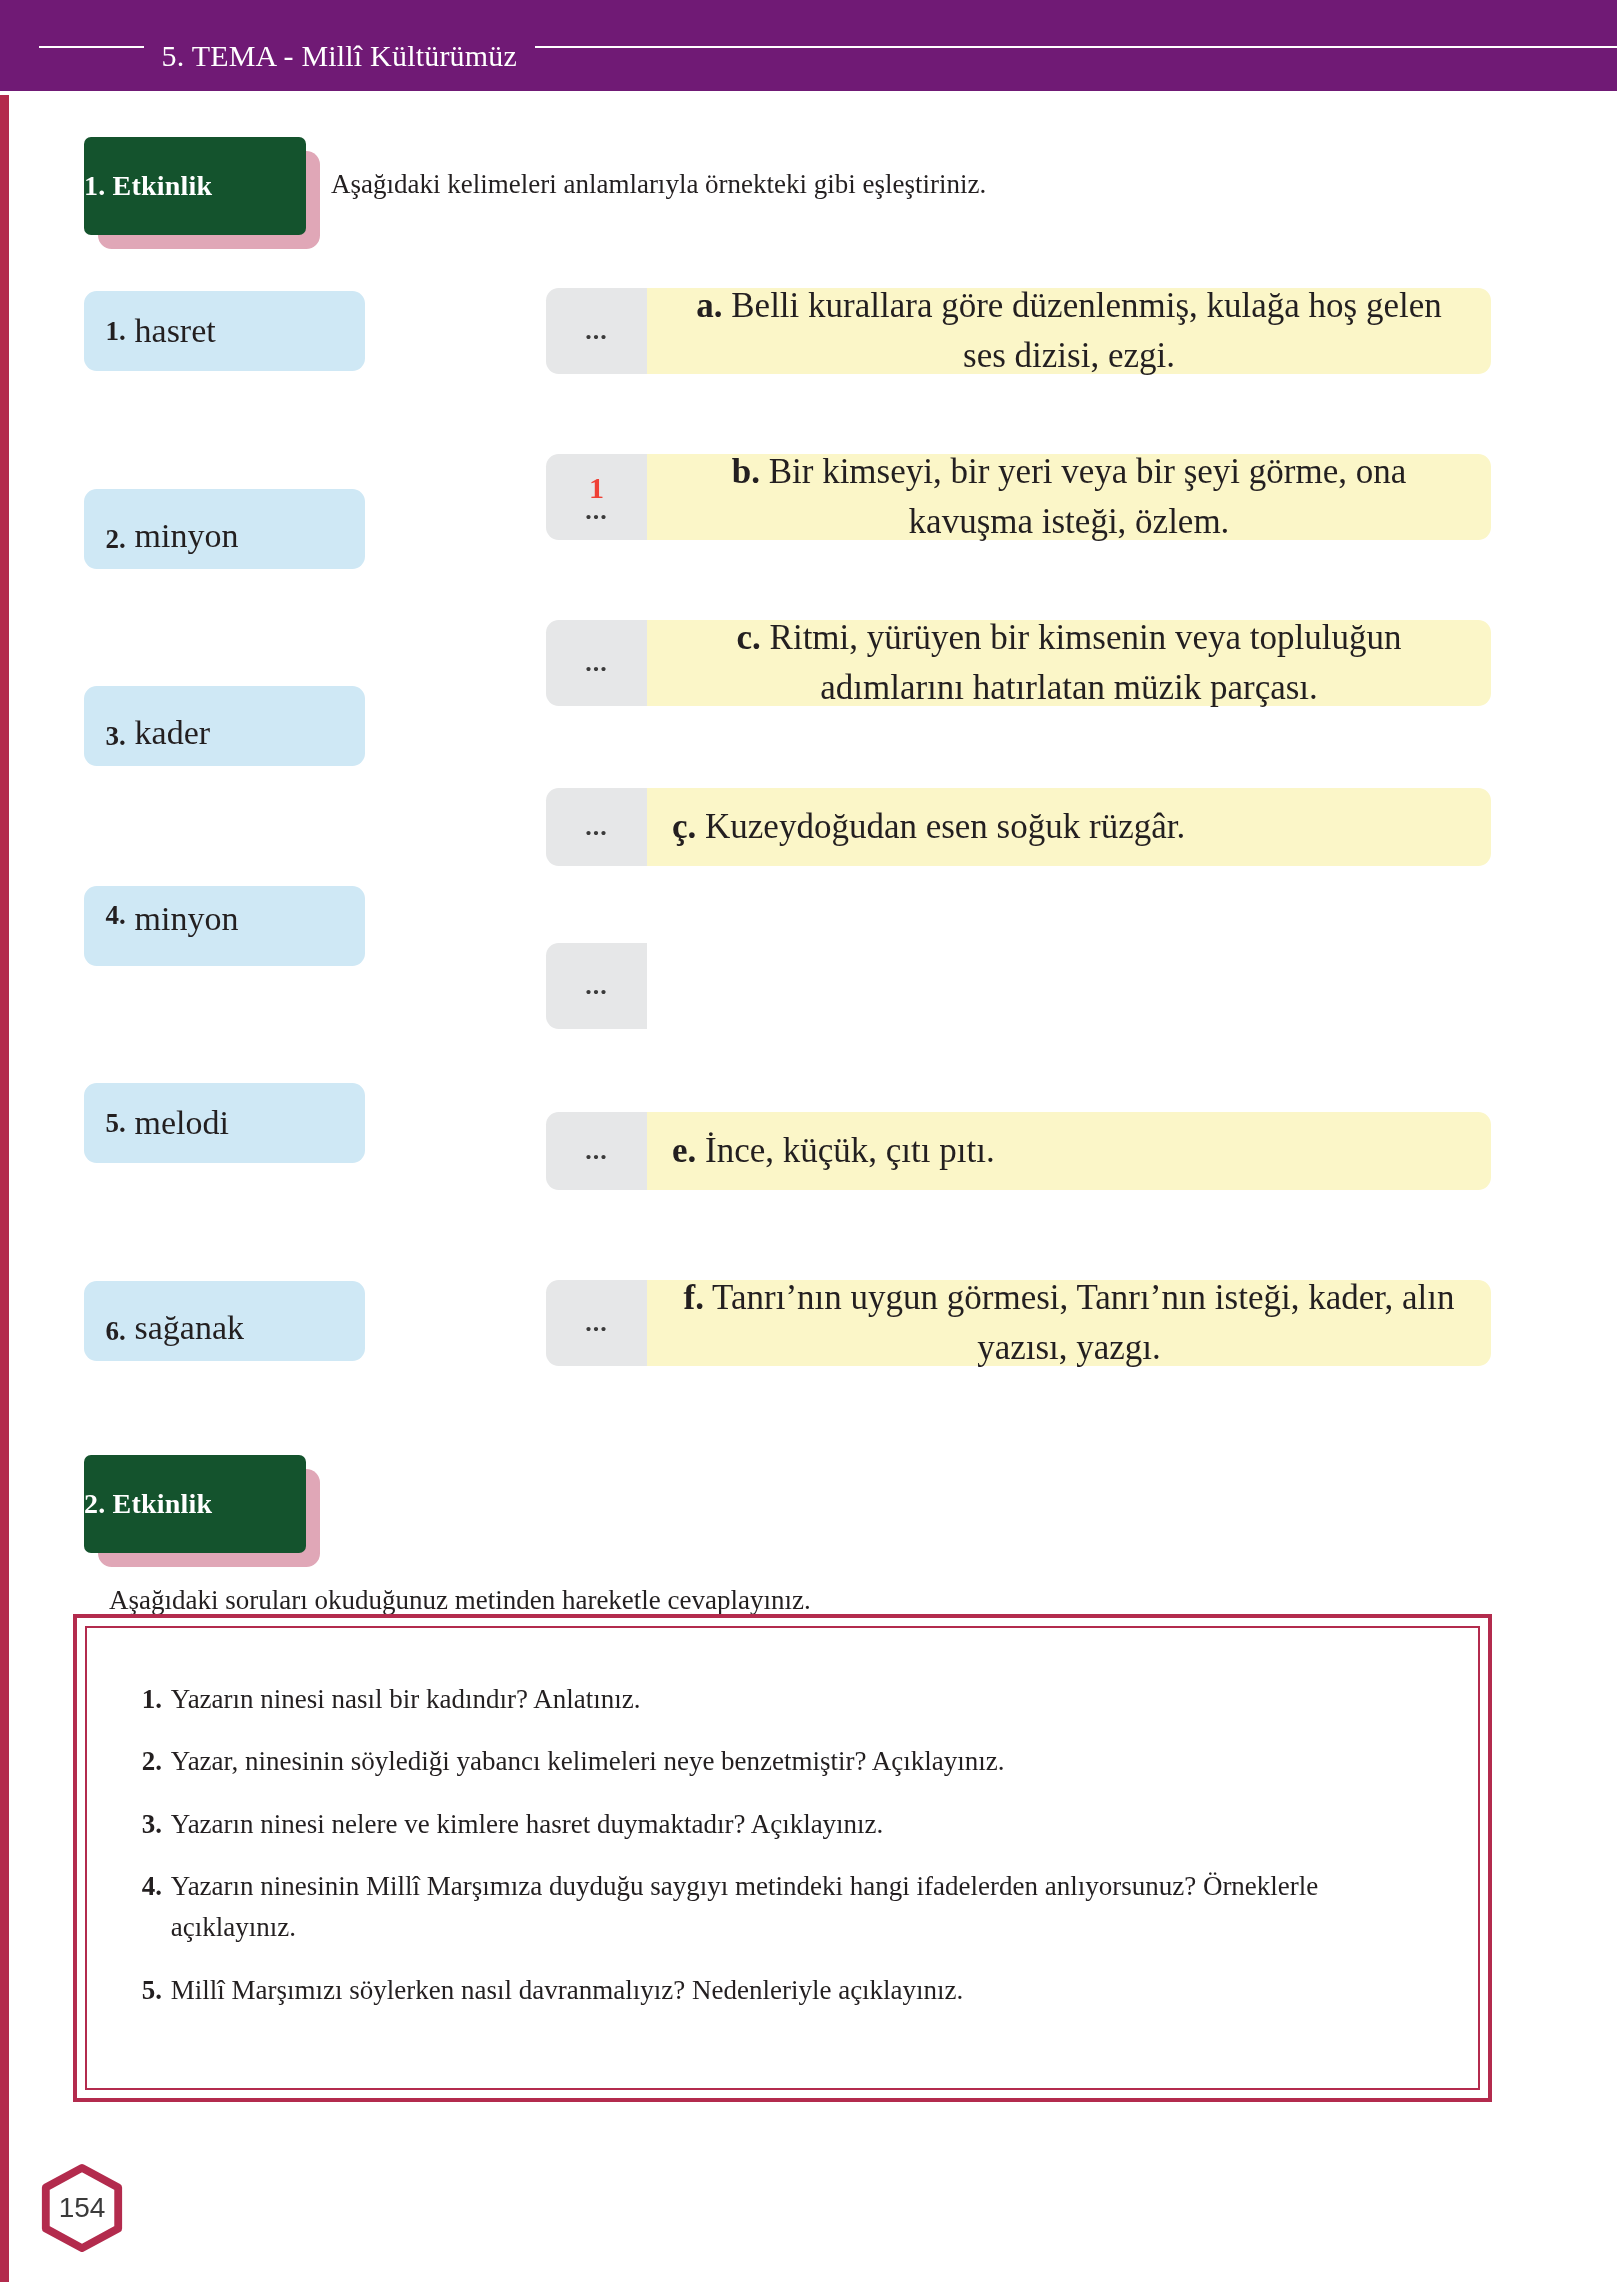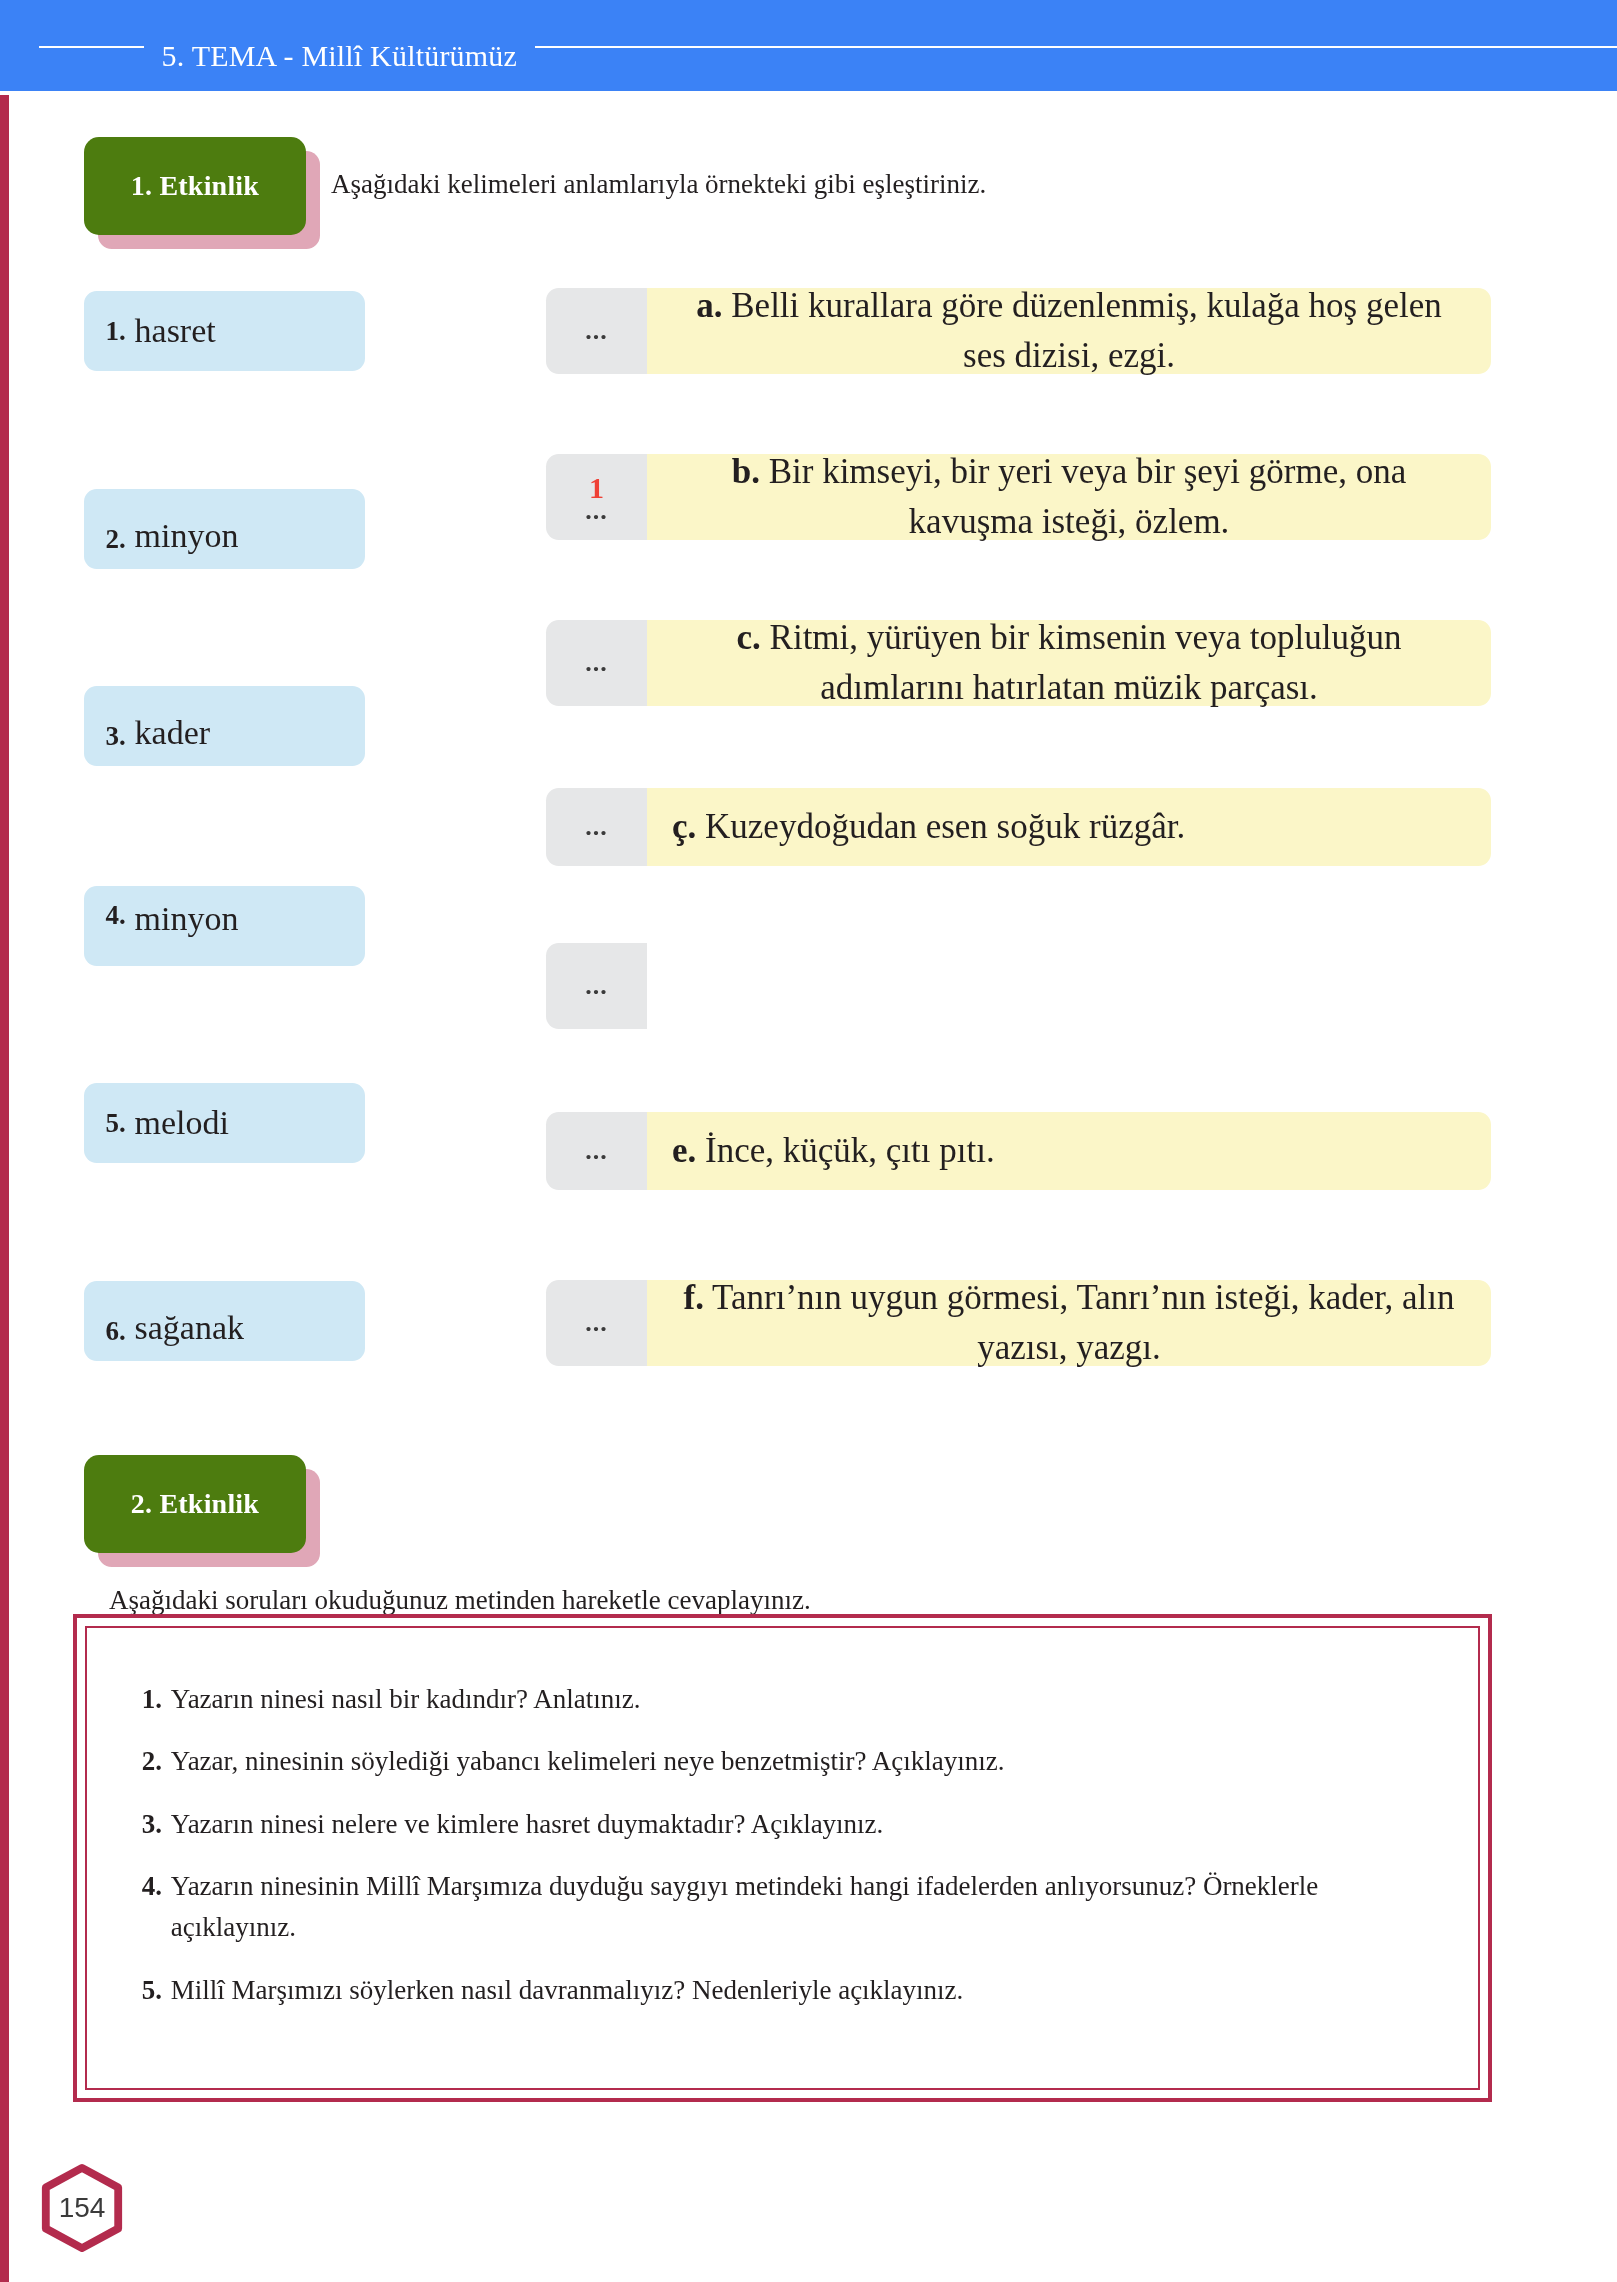--- a/index.html
+++ b/index.html
@@ -32,21 +32,21 @@
     background: #b32b4d;
   }
 
   
   .header-band {
     position: absolute;
     left: 0;
     top: 0;
     width: 1618px;
     height: 94px;
-    background: #3b82f6;
+    background: #701a75;
   }
   .header-inner {
     position: absolute;
     left: 0;
     top: 0;
     width: 1618px;
     height: 94px;
     display: flex;
     align-items: center;
   }
@@ -101,25 +101,24 @@
     height: 98px;
     background: #e0a7b7;
     border-radius: 13.7px;
   }
   .badge {
     position: absolute;
     left: 0;
     top: 0;
     width: 222px;
     height: 98px;
-    background: #4d7c0f;
-    border-radius: 15px;
+    background: #14532d;
+    border-radius: 7px;
     display: flex;
     align-items: center;
-    justify-content: center;
   }
   .badge-label {
     color: #ffffff;
     font-size: 28px;
     font-weight: bold;
     letter-spacing: 0.2px;
     white-space: nowrap;
   }
   .activity-instruction {
     font-size: 27px;

